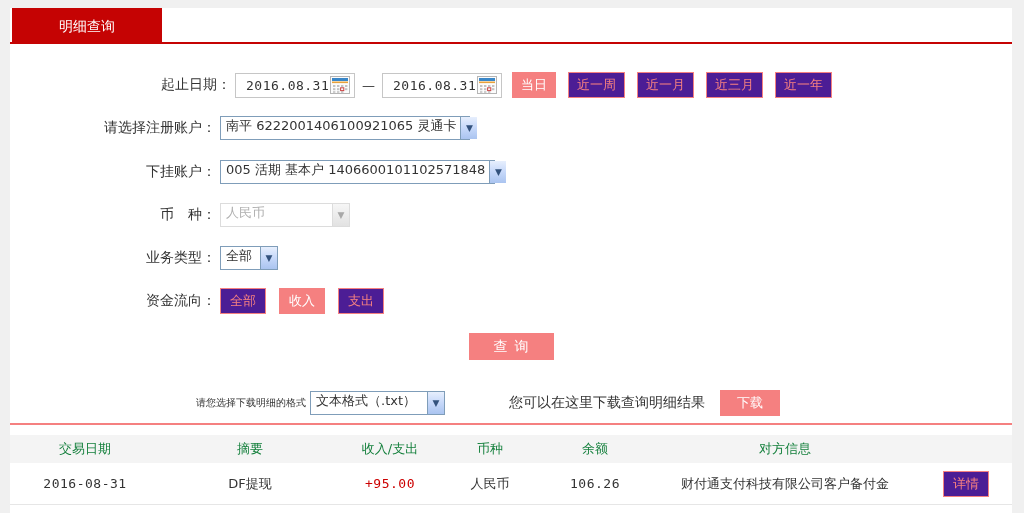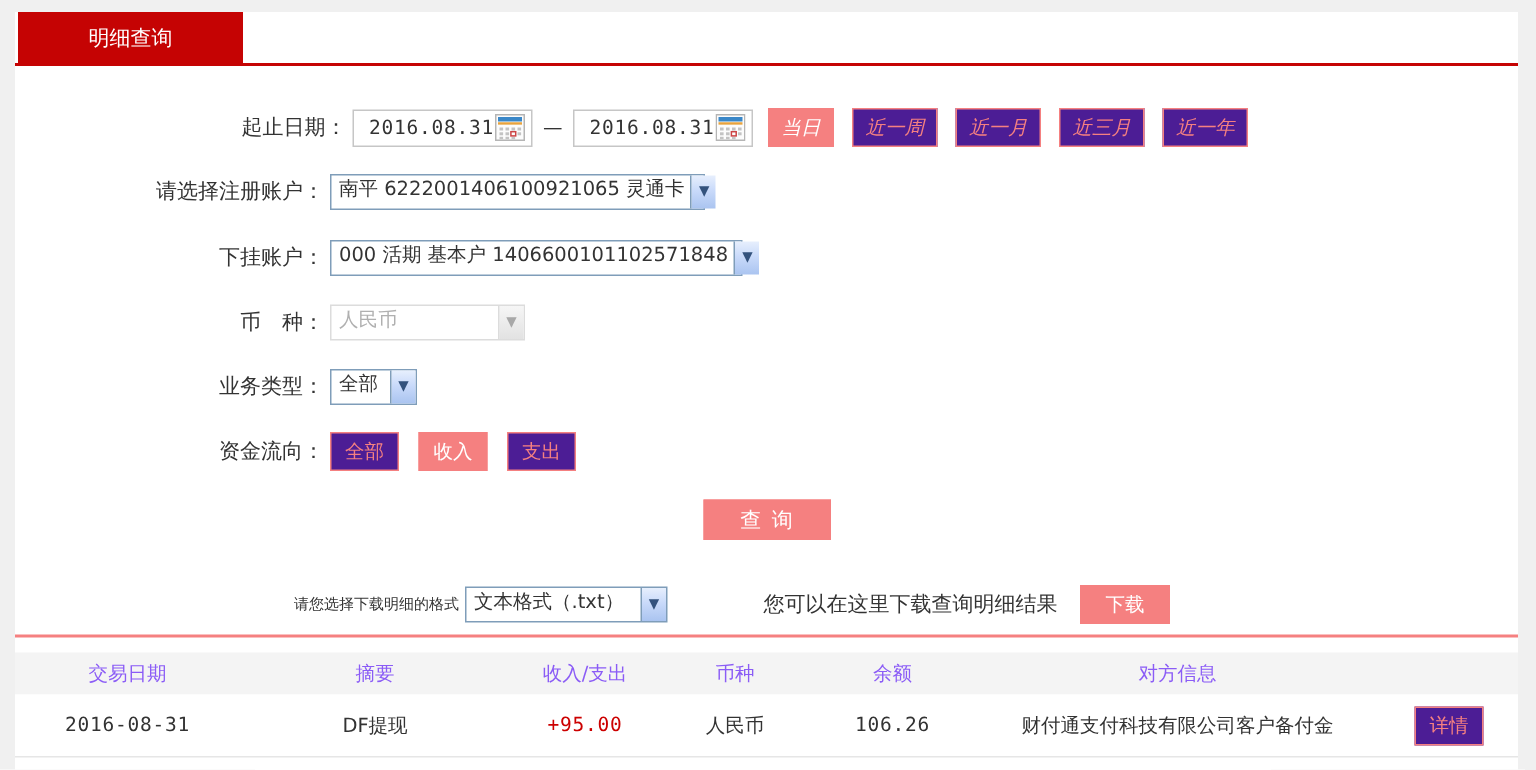--- a/index.html
+++ b/index.html
@@ -45,21 +45,21 @@
   .btn-fill {
     background:#f58080; color:#fff; border:1px solid #f58080;
     font-size:13px; text-align:center; cursor:pointer;
     display:inline-flex; align-items:center; justify-content:center;
   }
   .btn-line {
     background:#4c1d95; color:#f58080; border:1px solid #f58080;
     font-size:13px; text-align:center; cursor:pointer;
     display:inline-flex; align-items:center; justify-content:center;
   }
-  .qbtn { height:26px; padding:0 8px; margin-left:12px;font-style:italic; }
+  .qbtn { height:26px; padding:0 8px; margin-left:12px; }
   .qbtn.first { margin-left:10px; }
   .flow-btn { height:26px; width:46px; margin-right:13px; }
   
   .sel {
     height:24px; border:1px solid #7f9db9; background:#fff;
     display:flex; cursor:pointer;
   }
   .sel .sval { flex:1; padding:0 4px 0 5px; font-size:13px; white-space:nowrap; }
   .sel .arrow {
     width:17px; height:100%; flex:0 0 17px;
@@ -83,21 +83,21 @@
   }
   
   .dl-row { display:flex; align-items:center; margin-top:30px; height:26px; padding-left:186px; }
   .dl-lbl { font-size:10px; color:#333; margin-right:4px; }
   .dl-hint { font-size:14px; color:#333; margin-left:64px; }
   .dl-btn { width:60px; height:26px; margin-left:15px; }
   
   .divider { margin-top:7px; height:2px; background:#f58080; }
   
   .tbl { margin-top:10px; }
-  .thead { display:flex; height:28px; align-items:center; background:#f4f4f4; color:#8b5cf6; }
+  .thead { display:flex; height:28px; align-items:center; background:#f4f4f4; color:#15803d; }
   .trow  { display:flex; height:42px; align-items:center; background:#fff; border-bottom:1px solid #e6e6e6; }
   .c { text-align:center; font-size:13px; }
   .c1{width:150px;} .c2{width:180px;} .c3{width:100px;} .c4{width:100px;}
   .c5{width:110px;} .c6{width:270px;} .c7{width:92px;}
   .amount { color:#cc0000; }
   .detail-btn { height:26px; width:46px; margin:0 auto; }
   .num { font-family:"DejaVu Sans Mono",monospace; letter-spacing:0.5px; }
 </style>
 </head>
 <body>
@@ -166,21 +166,21 @@
       <span class="lbl">请选择注册账户：</span>
       <div class="sel w-reg">
         <span class="sval">南平 6222001406100921065 灵通卡</span>
         <span class="arrow">▼</span>
       </div>
     </div>
 
     <div class="row r-sub">
       <span class="lbl">下挂账户：</span>
       <div class="sel w-sub">
-        <span class="sval">000 活期 基本户 1406600101102571848</span>
+        <span class="sval">005 活期 基本户 1406600101102571848</span>
         <span class="arrow">▼</span>
       </div>
     </div>
 
     <div class="row r-cur">
       <span class="lbl">币　种：</span>
       <div class="sel w-cur disabled">
         <span class="sval">人民币</span>
         <span class="arrow">▼</span>
       </div>

